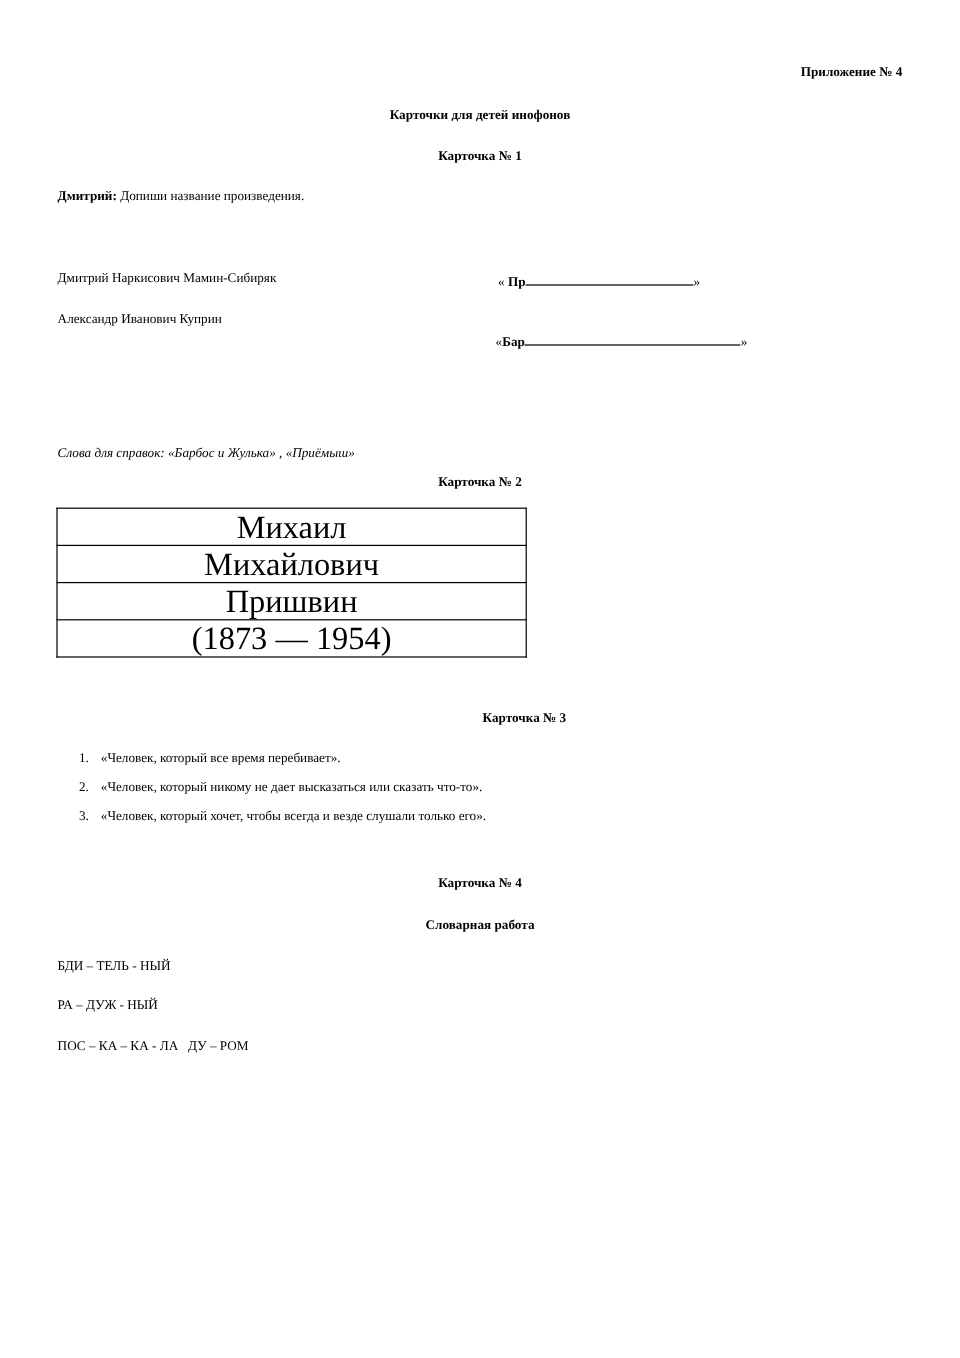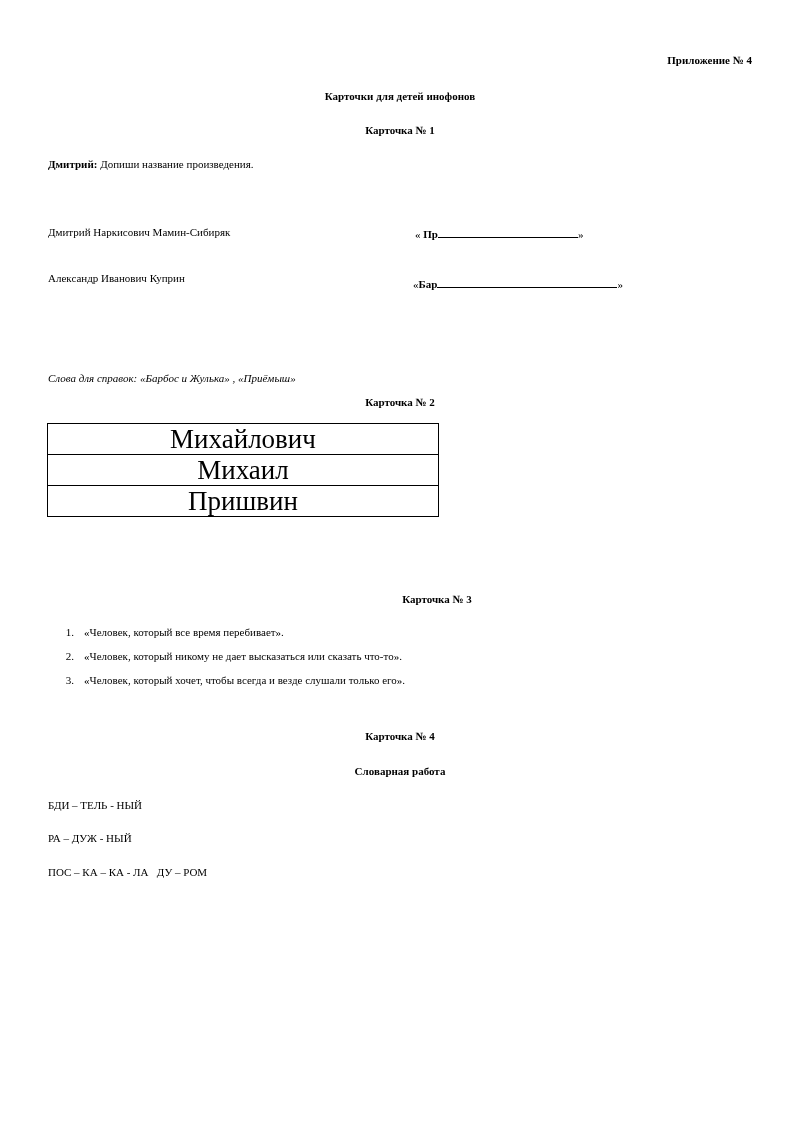--- a/index.html
+++ b/index.html
@@ -25,38 +25,41 @@
 <div class="abs bold f16 center" style="top:121px;">Карточка № 1</div>
 <div class="abs f16" style="left:48px; top:155px;">
   <span class="bold">Дмитрий:</span><span> Допиши название произведения.</span>
 </div>
 
 <div class="abs f16" style="left:48px; top:223px;">Дмитрий Наркисович  Мамин-Сибиряк</div>
 <div class="abs f16" style="left:415px; top:223px;">
   <span>« </span><span class="bold">Пр</span><span class="blank" style="width:140px;"></span><span>»</span>
 </div>
 
-<div class="abs f16" style="left:48px; top:257px;margin-top:12px;">Александр Иванович Куприн</div>
+<div class="abs f16" style="left:48px; top:257px;">Александр Иванович Куприн</div>
 <div class="abs f16" style="left:413px; top:257px;margin-top:16px;">
   <span>«</span><span class="bold">Бар</span><span class="blank" style="width:180px;"></span><span>»</span>
 </div>
 
 <div class="abs f16 ital" style="left:48px; top:324px;">Слова для справок: «Барбос и Жулька» , «Приёмыш»</div>
 
 <div class="abs bold f16 center" style="top:393px;text-align:center;">Карточка № 2</div>
 <table class="card-table">
   <tbody>
       <tr>
+        <td>Михаил</td>
+      </tr>
+  <tr>
         <td>Михайлович</td>
       </tr>
   <tr>
-        <td>Михаил</td>
+        <td>Пришвин</td>
       </tr>
   <tr>
-        <td>Пришвин</td>
+        <td>(1873 — 1954)</td>
       </tr>
 </tbody>
   </table>
 
 <div class="abs bold f16 center" style="top:590px;padding-left:37px;">Карточка № 3</div>
 <div class="abs f16" style="left:48px; top:623px;">
   <span class="list-num">1.</span><span>«Человек, который все время перебивает».</span>
 </div>
 <div class="abs f16" style="left:48px; top:647px;">
   <span class="list-num">2.</span><span>«Человек, который никому не дает высказаться или сказать что-то».</span>

